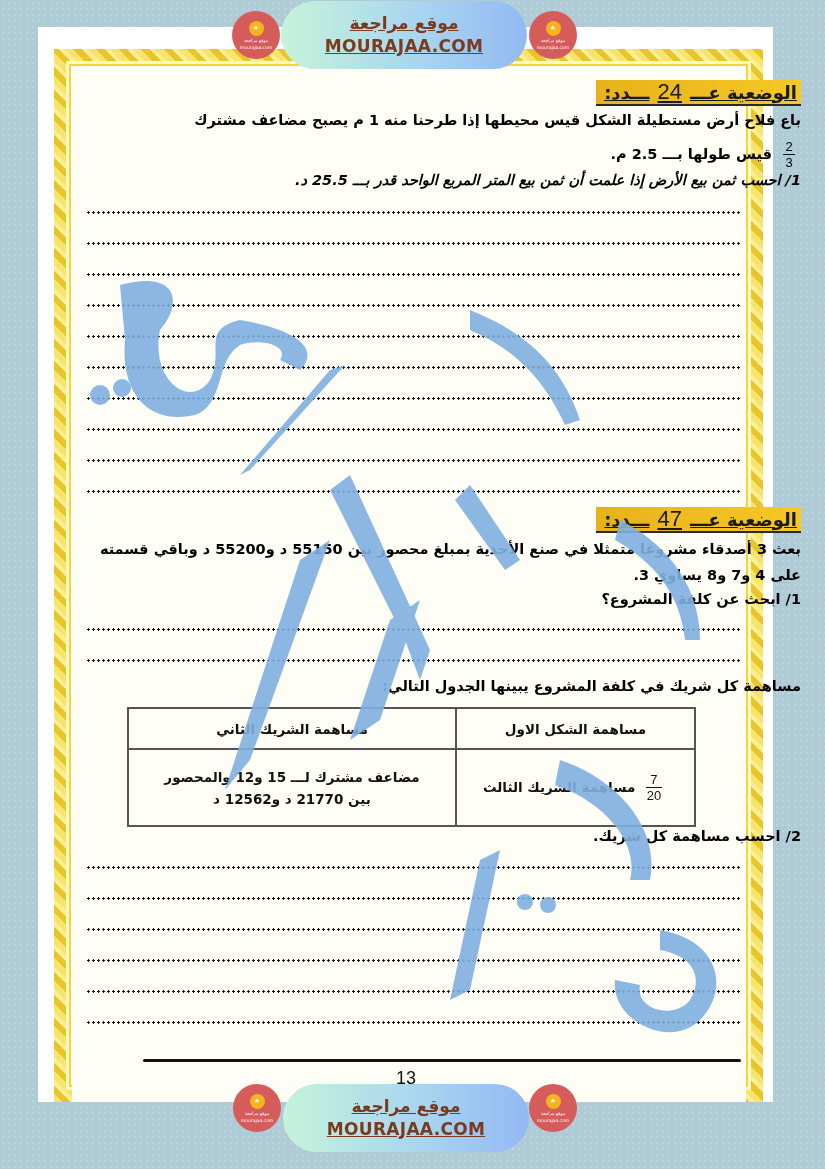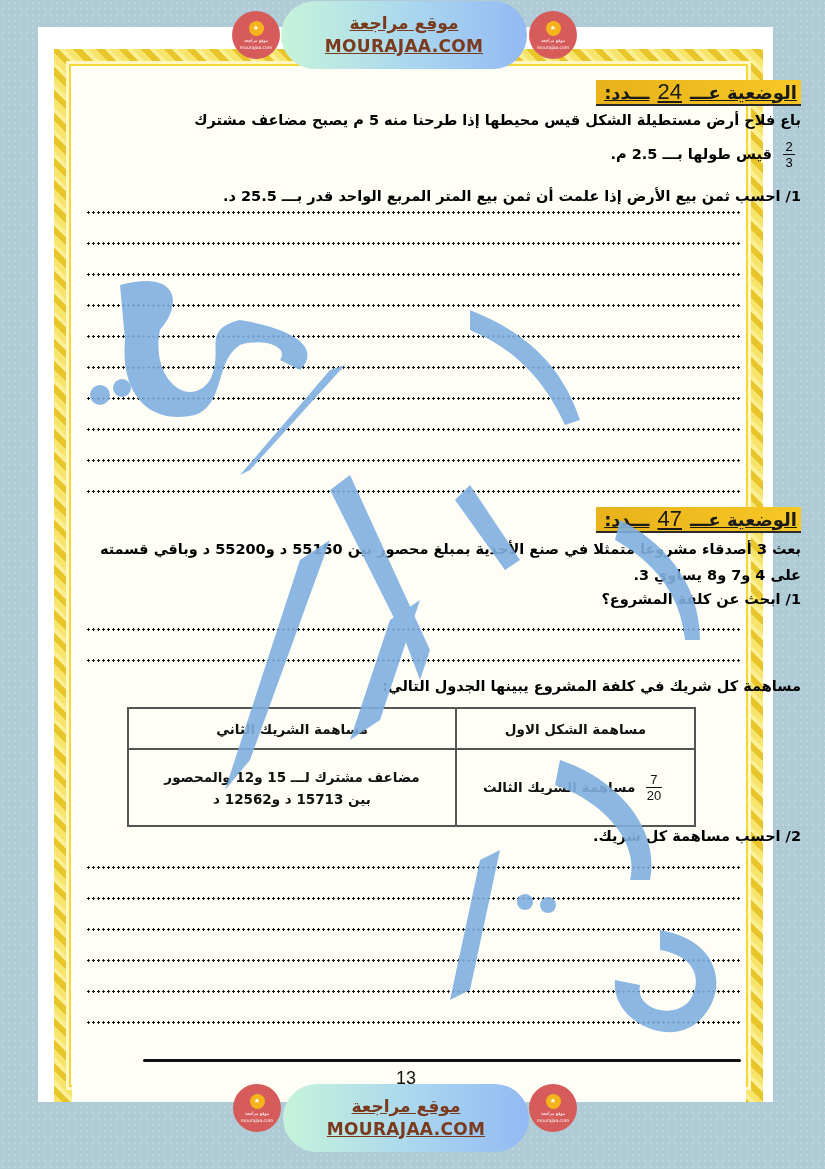--- a/index.html
+++ b/index.html
@@ -75,30 +75,30 @@
 
 <div class="paper"></div>
 <div class="frame"></div>
 <div class="frame-inner"></div>
 
 <div class="heading-bar" style="top:80px;">
   <span>الوضعية عـــ</span>
   <span class="num">24</span>
   <span>ـــدد:</span>
 </div>
-<div class="line" style="top:112px;">باع فلاح أرض مستطيلة الشكل قيس محيطها إذا طرحنا منه 5 م يصبح مضاعف مشترك</div>
+<div class="line" style="top:112px;">باع فلاح أرض مستطيلة الشكل قيس محيطها إذا طرحنا منه 1 م يصبح مضاعف مشترك</div>
 <div class="line" style="top:140px;">
   <span class="frac">
     <span>2</span>
     <span class="bar"></span>
     <span>3</span>
   </span>
   <span>قيس طولها  بـــ 2.5 م.</span>
 </div>
-<div class="line" style="top:188px;">1/ احسب ثمن بيع الأرض إذا علمت أن ثمن بيع المتر المربع الواحد قدر بـــ 25.5 د.</div>
+<div class="line" style="top:172px;font-style:italic;">1/ احسب ثمن بيع الأرض إذا علمت أن ثمن بيع المتر المربع الواحد قدر بـــ 25.5 د.</div>
 
 <div class="dots" style="top:211px;"></div>
 <div class="dots" style="top:242px;"></div>
 <div class="dots" style="top:273px;"></div>
 <div class="dots" style="top:304px;"></div>
 <div class="dots" style="top:335px;"></div>
 <div class="dots" style="top:366px;"></div>
 <div class="dots" style="top:397px;"></div>
 <div class="dots" style="top:428px;"></div>
 <div class="dots" style="top:459px;"></div>
@@ -128,21 +128,21 @@
     <td>
       <span class="frac">
         <span>7</span>
         <span class="bar" style="width:16px;"></span>
         <span>20</span>
       </span>
       <span>مساهمة الشريك الثالث</span>
     </td>
     <td>
       <div>مضاعف مشترك لـــ 15 و12 والمحصور</div>
-      <div>بين 15713 د و12562 د</div>
+      <div>بين 21770 د و12562 د</div>
     </td>
   </tr>
 </tbody>
   </table>
 
 <div class="line" style="top:828px;">2/ احسب مساهمة كل شريك.</div>
 
 <div class="dots" style="top:866px;"></div>
 <div class="dots" style="top:897px;"></div>
 <div class="dots" style="top:928px;"></div>

